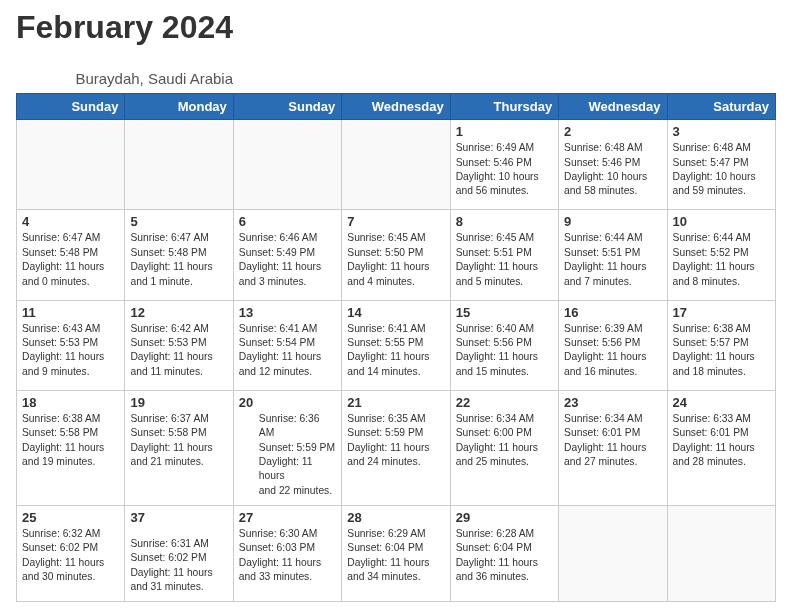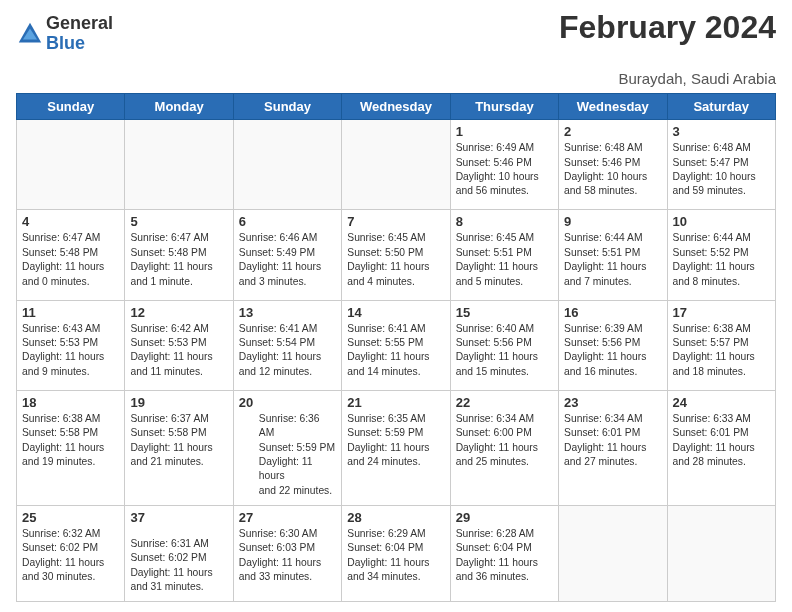--- a/index.html
+++ b/index.html
@@ -66,21 +66,21 @@
     .calendar {
       flex: 1;
       border: 1px solid #ccc;
       border-collapse: collapse;
       width: 100%;
       table-layout: fixed;
     }
     .calendar th {
       background: #2a6db5;
       color: #fff;
-      text-align: center;
+      text-align: right;
       padding: 5px 6px;
       font-size: 13px;
       font-weight: bold;
       border: 1px solid #1a5a9a;
     }
     .calendar td {
       vertical-align: top;
       padding: 4px 5px;
       border: 1px solid #ccc;
       font-size: 10.5px;
@@ -102,30 +102,20 @@
       font-size: 10.3px;
       color: #333;
       line-height: 1.4;
     }
   </style>
 </head>
 <body>
 
 <div class="page">
   <div class="header">
-    <div class="logo">
-      <svg class="logo-icon" viewBox="0 0 40 40" xmlns="http://www.w3.org/2000/svg">
-        <polygon points="20,4 36,32 4,32" fill="#2a6db5"></polygon>
-        <polygon points="20,12 30,28 10,28" fill="#5ba3e0"></polygon>
-      </svg>
-      <div class="logo-text">
-        <span class="logo-general">General</span>
-        <span class="logo-blue">Blue</span>
-      </div>
-    </div>
     <div class="title-block">
       <div class="month-year">February 2024</div>
       <div class="location">Buraydah, Saudi Arabia</div>
     </div>
   </div>
 
   <table class="calendar">
     <thead>
       <tr>
       <th>Sunday</th>

